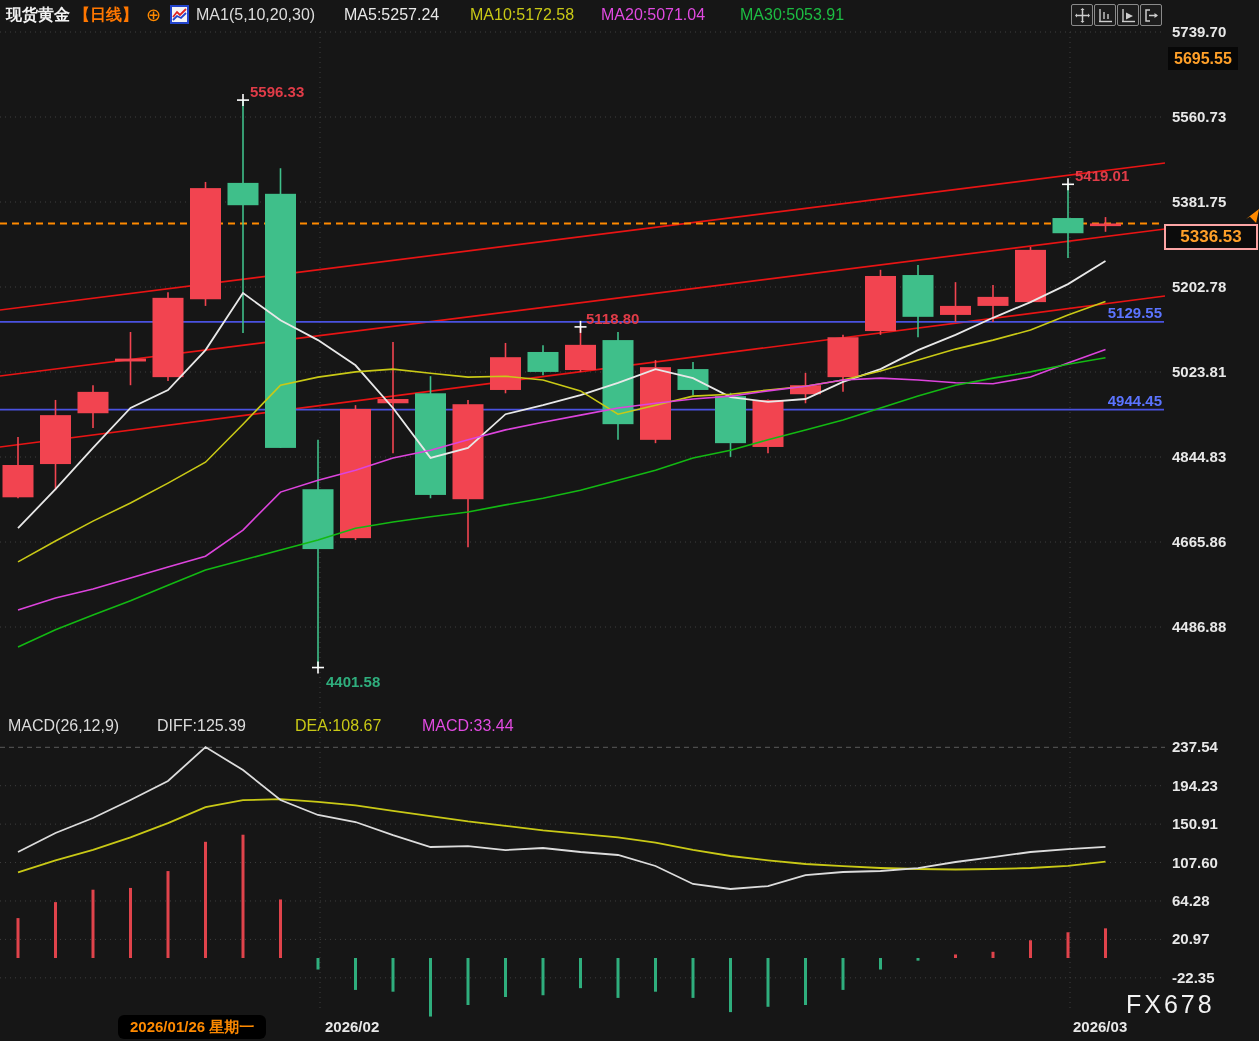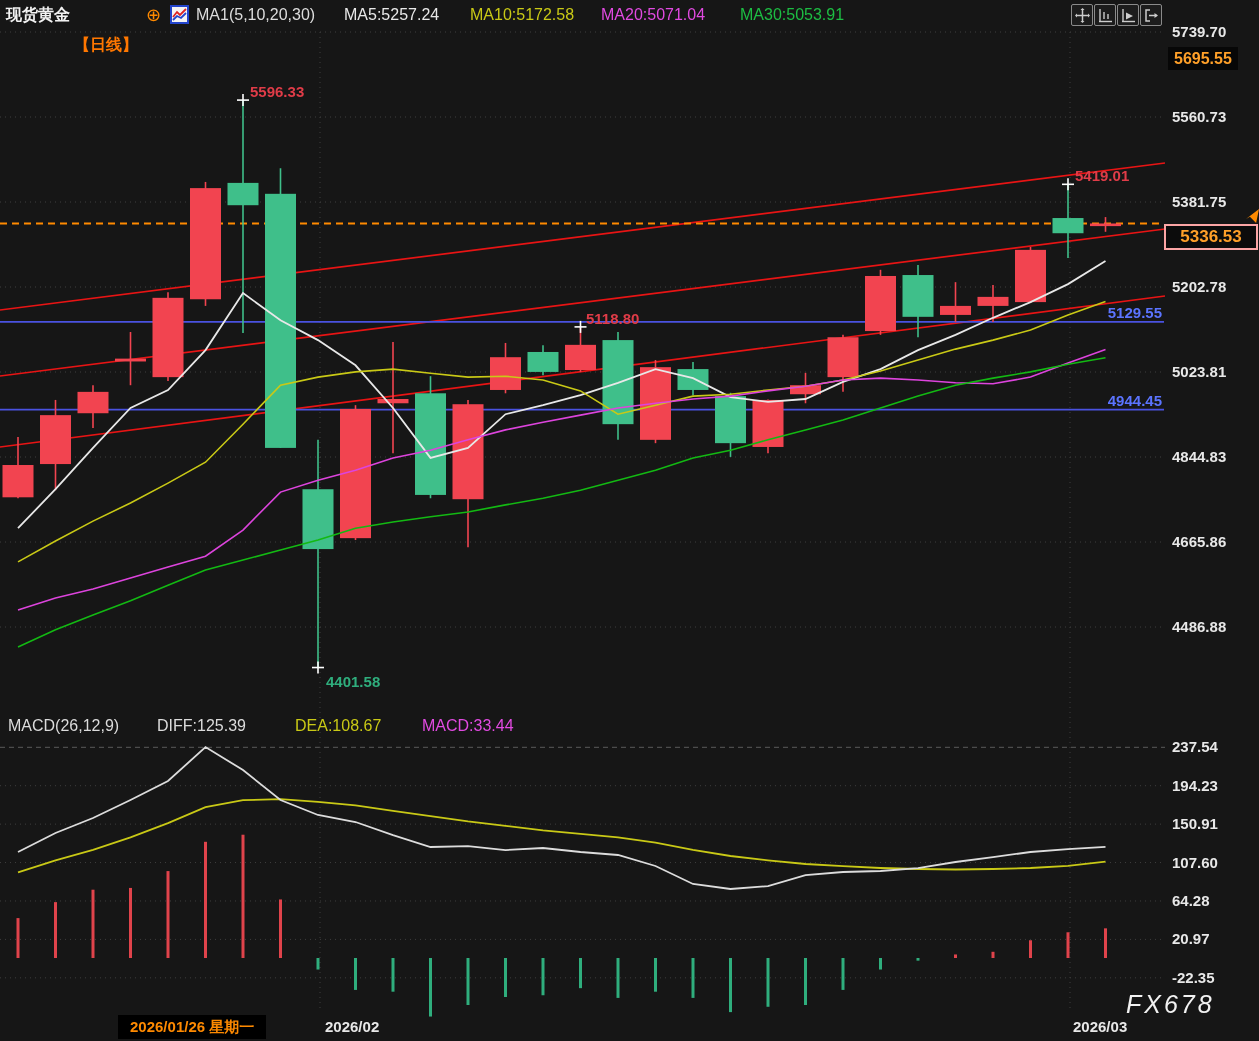--- a/index.html
+++ b/index.html
@@ -8,25 +8,25 @@
   #chart-svg{position:absolute;left:0;top:0;}
   #overlay{position:absolute;left:0;top:0;width:1159px;height:1041px;pointer-events:none;}
   .hdr{position:absolute;top:3px;height:24px;line-height:24px;font-size:16px;white-space:nowrap;text-align:center;}
   .axis-label{position:absolute;font-size:15px;font-weight:700;line-height:20px;height:20px;white-space:nowrap;color:#e8e8e8;}
   .ann{font-size:15px;}
   .high-box{background:#070707;padding:2px 6px;font-size:16px;height:19px;line-height:19px;}
   .price-box{position:absolute;box-sizing:border-box;border:2px solid #fca5a5;background:#0c0c0c;color:#ffa029;
              font-size:17px;font-weight:700;width:94px;height:26px;line-height:22px;text-align:center;}
   .pin{position:absolute;left:1246px;top:209px;width:13px;height:14px;background:#ff8a00;
        clip-path:polygon(100% 0,78% 100%,30% 55%,0 72%);}
-  .date-label{position:absolute;font-size:15px;font-weight:700;color:#e8e8e8;white-space:nowrap;height:20px;line-height:20px;}
+  .date-label{position:absolute;font-size:15px;font-weight:700;color:#e8e8e8;white-space:nowrap;height:20px;line-height:20px;border-radius:6px;}
   .date-label.hl{background:#000;color:#ff8a00;padding:2px 12px;}
   .tbtn{position:absolute;top:4px;width:22px;height:22px;box-sizing:border-box;border:1.5px solid #8a8a8a;
         background:#1c1c1c;border-radius:2px;display:flex;align-items:center;justify-content:center;}
-  .wm{position:absolute;left:1126px;top:990px;font-size:25px;letter-spacing:3px;color:#f2f2f2;font-weight:400;font-style:italic;}
+  .wm{position:absolute;left:1126px;top:990px;font-size:25px;letter-spacing:3px;color:#f2f2f2;font-weight:400;}
 </style>
 </head>
 <body>
 
 <svg id="chart-svg" width="1259" height="1041">
     <g>
       <line x1="0" y1="32" x2="1165" y2="32" stroke="#3e3e3e" stroke-width="1" stroke-dasharray="1 4"></line>
       <line x1="0" y1="117.00118736642139" x2="1165" y2="117.00118736642139" stroke="#3e3e3e" stroke-width="1" stroke-dasharray="1 4"></line>
       <line x1="0" y1="202.00712419852758" x2="1165" y2="202.00712419852758" stroke="#3e3e3e" stroke-width="1" stroke-dasharray="1 4"></line>
       <line x1="0" y1="287.00831156494894" x2="1165" y2="287.00831156494894" stroke="#3e3e3e" stroke-width="1" stroke-dasharray="1 4"></line>
@@ -194,21 +194,21 @@
     <div class="axis-label ann" style="left: 326px; top: 671.536px; color: rgb(47, 174, 125);">4401.58</div>
     <div class="axis-label ann" style="left: 1162px; top: 302.789px; color: rgb(91, 116, 255); transform: translateX(-100%);">5129.55</div>
     <div class="axis-label ann" style="left: 1162px; top: 390.701px; color: rgb(91, 116, 255); transform: translateX(-100%);">4944.45</div>
     <div class="price-box" style="left: 1164px; top: 224.484px;">5336.53</div>
     <div class="date-label hl" style="left: 118px; top: 1015px;">2026/01/26 星期一</div>
     <div class="date-label" style="left: 325px; top: 1017px;">2026/02</div>
     <div class="date-label" style="left: 1073px; top: 1017px;">2026/03</div>
   </div>
 
 <span class="hdr" style="left:6px;color:#f2f2f2;font-weight:700;">现货黄金</span>
-<span class="hdr" style="left:74px;color:#ff7700;font-weight:700;margin-top:30px;">【日线】</span>
+<span class="hdr" style="left:74px;color:#ff7700;font-weight:700;">【日线】</span>
 <span class="hdr" style="left:146px;color:#ff8a00;font-size:18px;">⊕</span>
 <span class="hdr" style="left:170px;top:5px;"><svg width="19" height="19" viewBox="0 0 19 19">
       <rect x="1" y="1" width="17" height="17" fill="#f4f4f4" stroke="#2244cc" stroke-width="2"></rect>
       <polyline points="3,12 7,7 10,10 16,4" fill="none" stroke="#dd2222" stroke-width="1.8"></polyline>
       <polyline points="3,15 7,11 11,13 16,8" fill="none" stroke="#2244cc" stroke-width="1.8"></polyline>
     </svg></span>
 <span class="hdr" style="left:196px;color:#dddddd;">MA1(5,10,20,30)</span>
 <span class="hdr" style="left:344px;color:#e8e8e8;">MA5:5257.24</span>
 <span class="hdr" style="left:470px;color:#c9c916;">MA10:5172.58</span>
 <span class="hdr" style="left:601px;color:#e14ae1;">MA20:5071.04</span>

